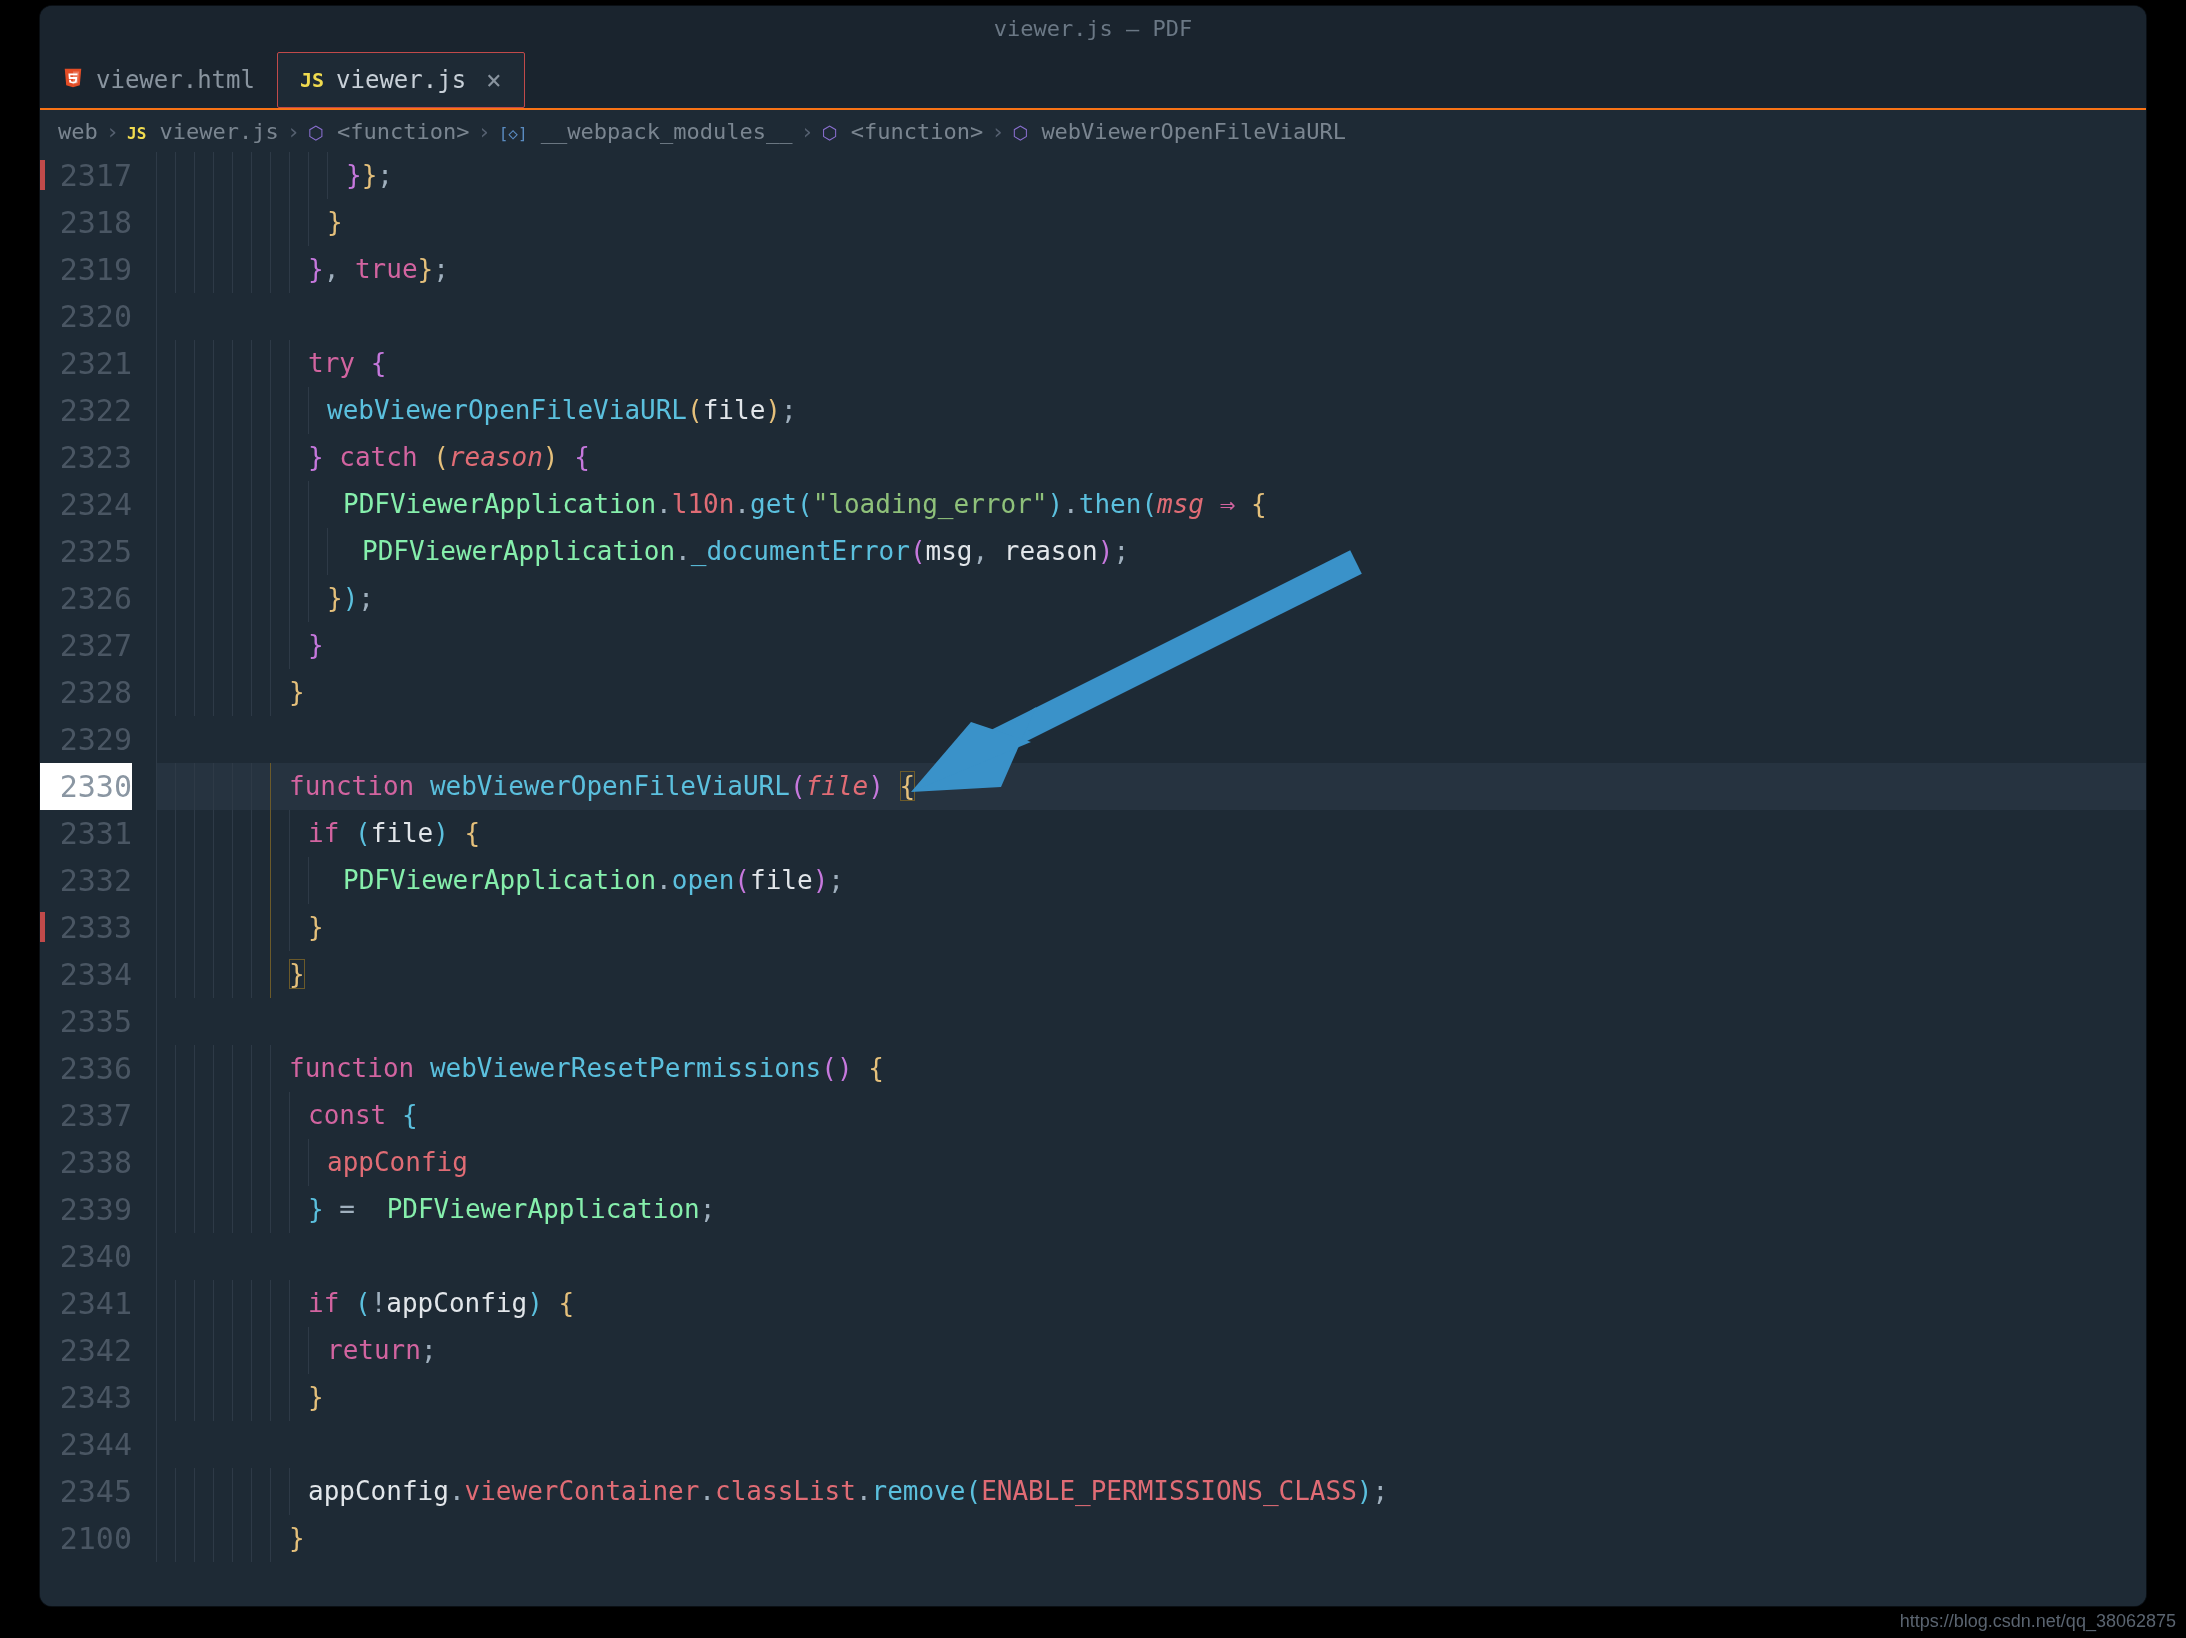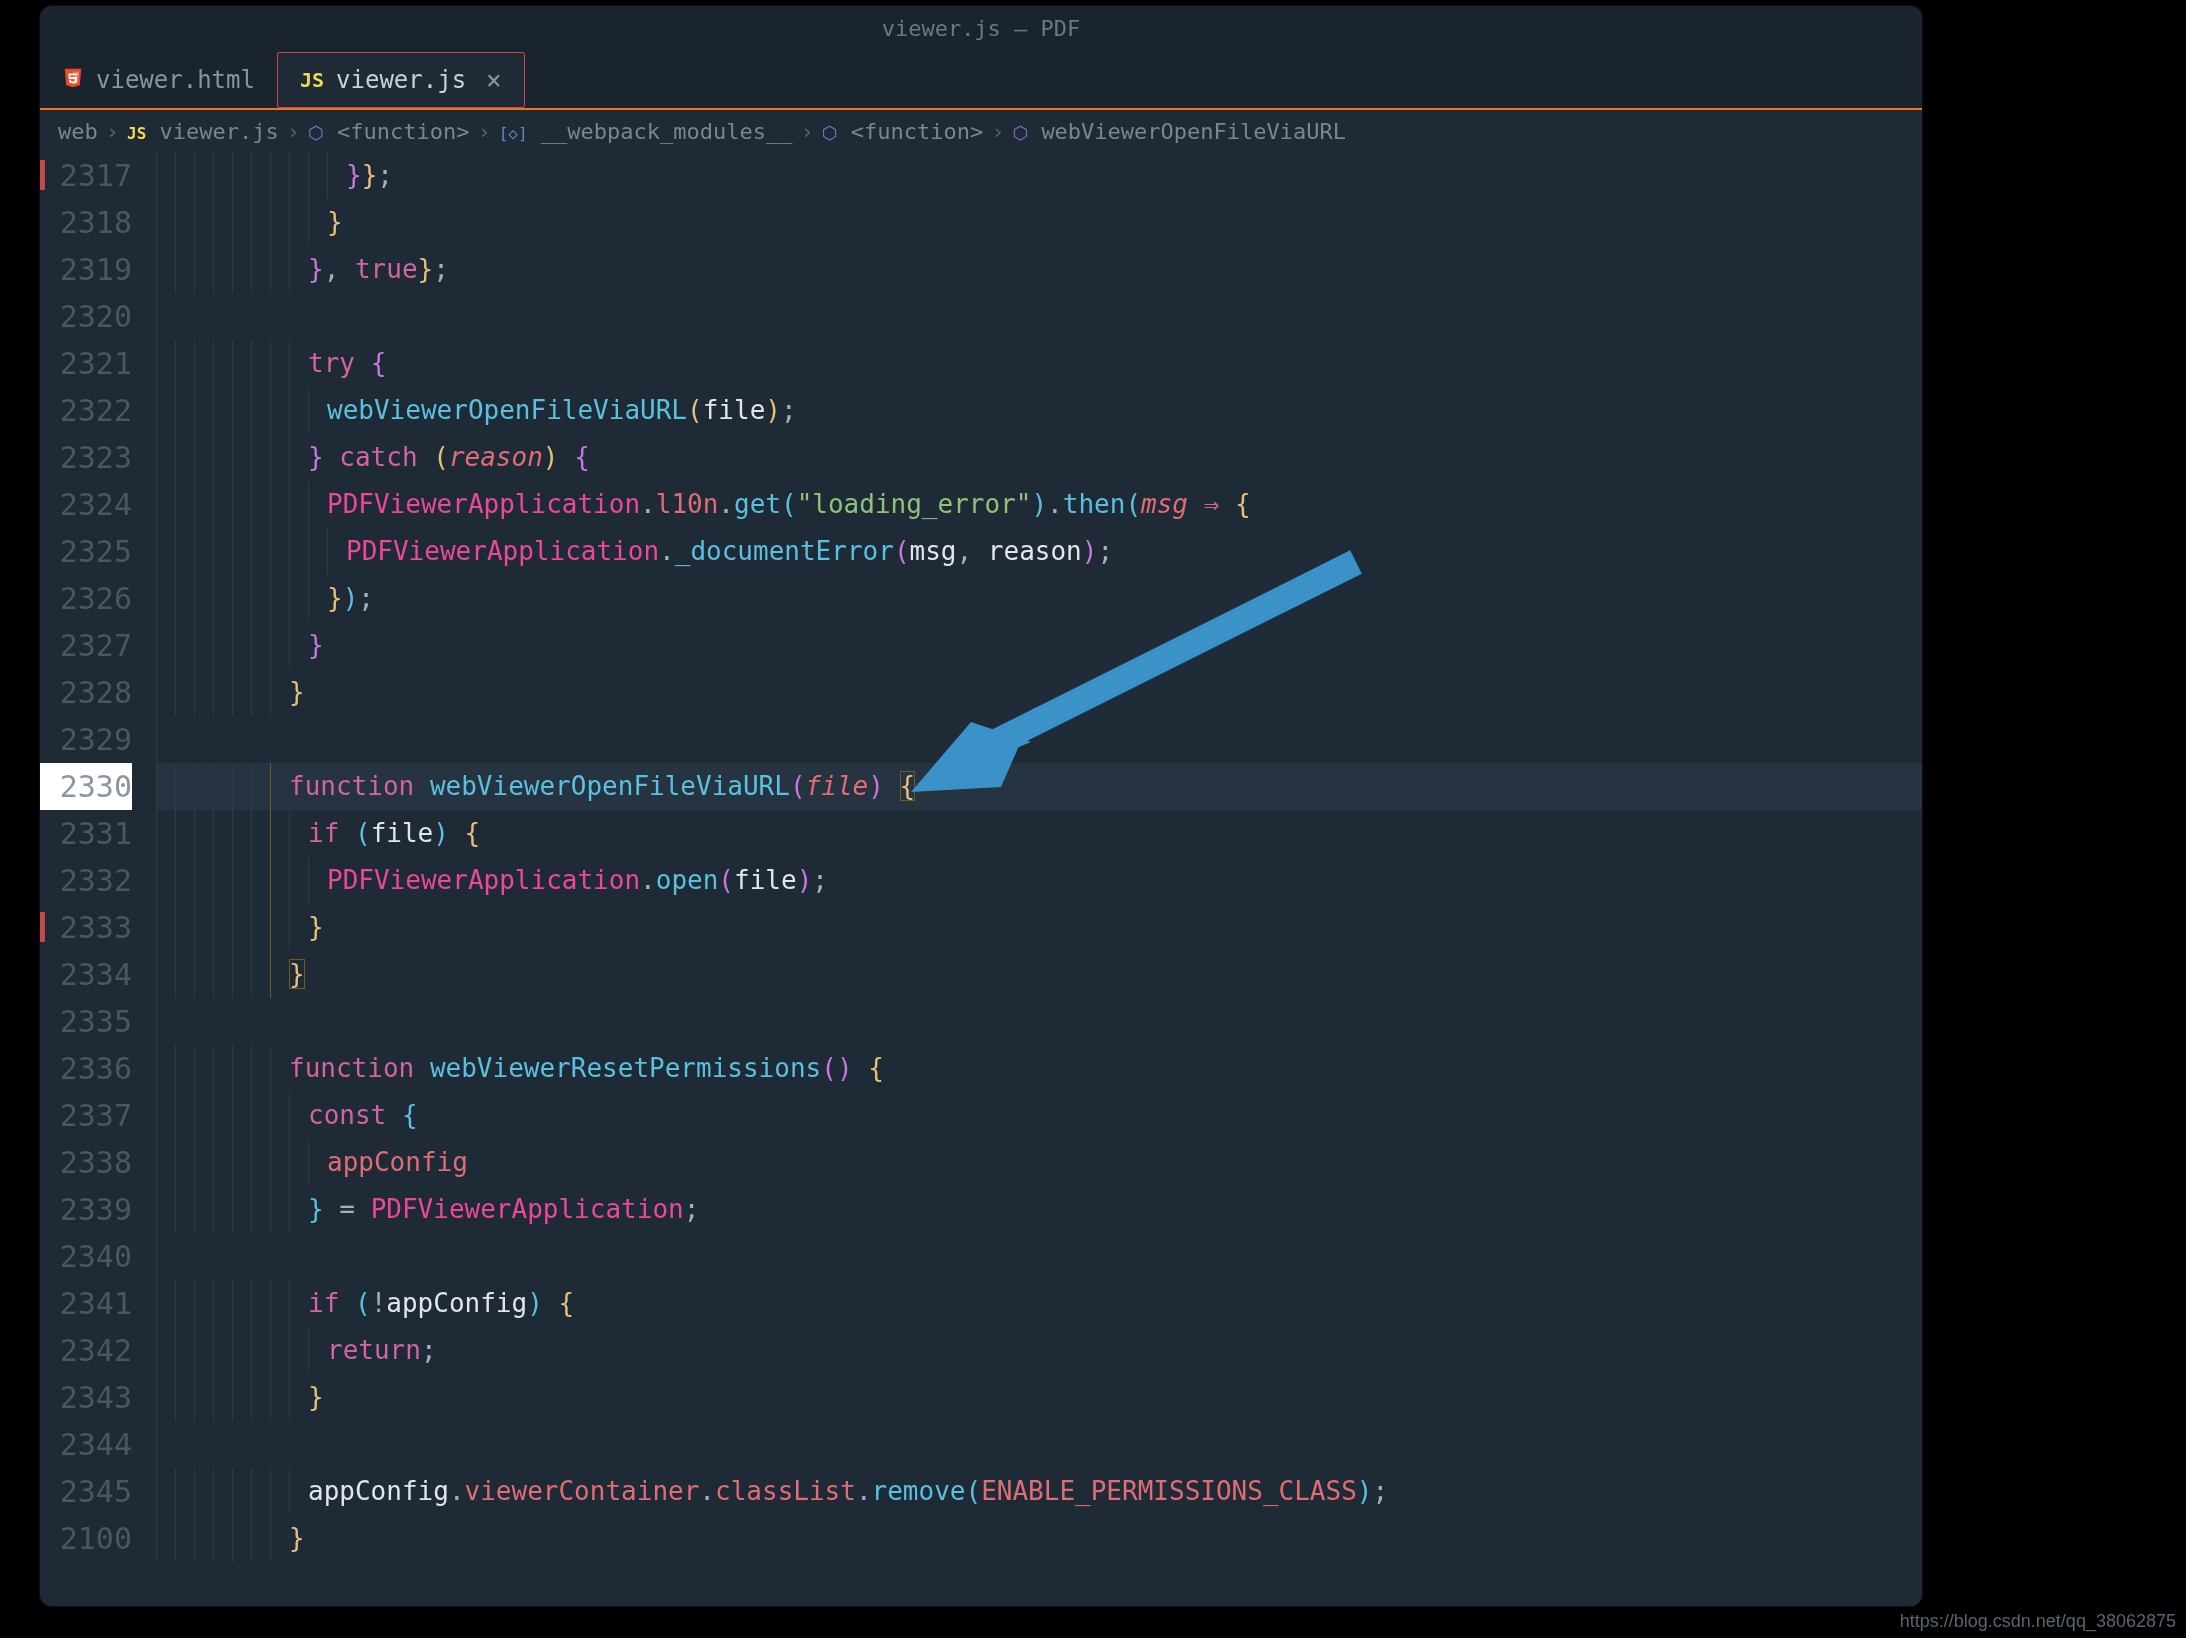--- a/index.html
+++ b/index.html
@@ -9,21 +9,21 @@
   font-size: 24px;
   width: 2186px;
   height: 1638px;
   position: relative;
   overflow: hidden;
 }
 .window {
   position: absolute;
   left: 40px;
   top: 6px;
-  width: 1882px;
+  width: 2106px;
   height: 1600px;
   background: #1e2a35;
   border-radius: 12px;
   overflow: hidden;
   box-shadow: 0 0 0 1px #0a0f14;
 }
 .titlebar {
   height: 46px;
   background: #1a242e;
   text-align: center;
@@ -116,21 +116,21 @@
   display: inline-block;
   width: 19px;
   border-left: 1px solid #2e3a47;
   height: 47px;
   vertical-align: top;
 }
 .indent-guide.hl { border-left-color: #6b5a2a; }
 .tk-keyword { color: #d264a0; }
 .tk-func { color: #5bc0de; }
 .tk-ident { color: #e2e6ea; }
-.tk-obj { color: #ec4899; }
+.tk-obj { color: #86efac; margin-left: 16px; }
 .tk-call { color: #5bc0de; }
 .tk-string { color: #8fc17a; }
 .tk-punct { color: #a0b0be; }
 .tk-brace { color: #e5c07b; }
 .tk-brace-m { color: #c678dd; }
 .tk-brace-o { color: #5bc0de; }
 .tk-param { color: #e06c75; font-style: italic; }
 .tk-prop { color: #e06c75; }
 .tk-arrow { color: #d264a0; }
 .tk-const { color: #e06c75; }

